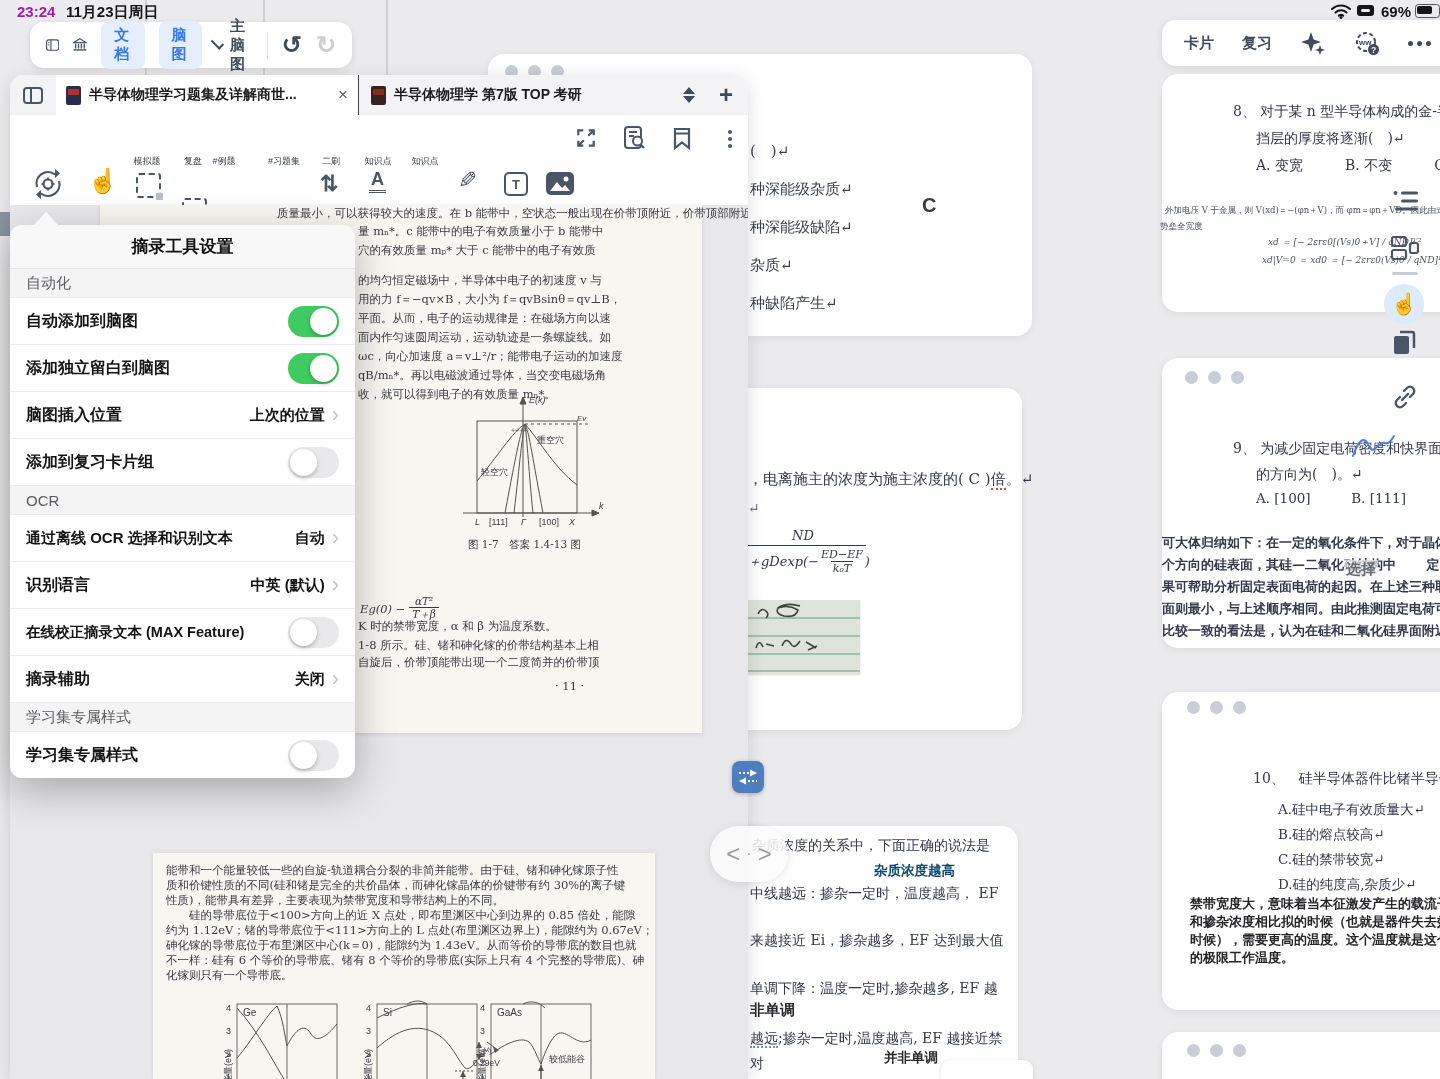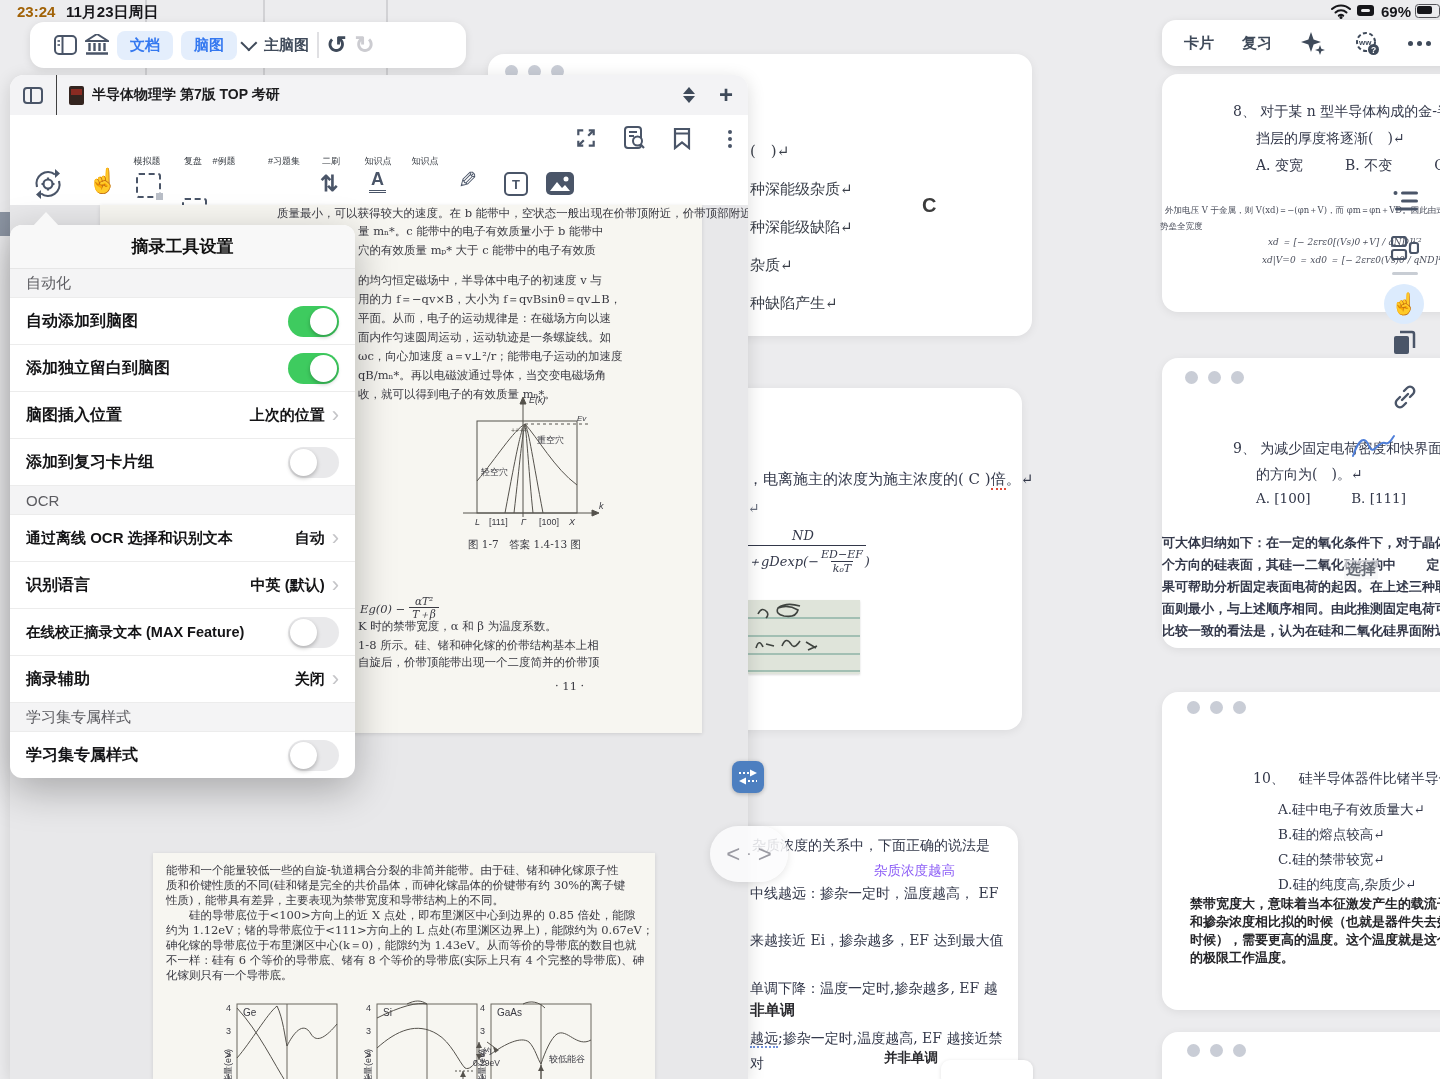--- a/index.html
+++ b/index.html
@@ -48,21 +48,21 @@
 </style>
 </head>
 <body>
 
 <div id="app">
 
   <div class="vline" style="left:145px;top:0;height:75px"></div>
   <div class="vline" style="left:263px;top:0;height:75px"></div>
   <div class="vline" style="left:386px;top:0;height:75px"></div>
 
-  <div class="abs" style="left:17px;top:3px;font-size:15px;font-weight:bold;color:#a16207">23:24</div>
+  <div class="abs" style="left:17px;top:3px;font-size:15px;font-weight:bold;color:#a21caf">23:24</div>
   <div class="abs" style="left:66px;top:3px;font-size:15px;font-weight:bold;color:#16161a">11月23日周日</div>
   <svg class="abs" style="left:1330px;top:3px" width="22" height="16" viewBox="0 0 22 16">
     <path d="M2 6 a13 13 0 0 1 18 0 M5.5 9.5 a8 8 0 0 1 11 0 M8.8 12.6 a4 4 0 0 1 4.4 0" stroke="#16161a" stroke-width="2" fill="none" stroke-linecap="round"></path>
     <circle cx="11" cy="14.5" r="1.5" fill="#16161a"></circle>
   </svg>
   <div class="abs" style="left:1357px;top:5px;width:17px;height:11px;background:#16161a;border-radius:3px">
     <div style="width:9px;height:3px;background:#ececee;border-radius:2px;margin:4px auto 0"></div>
   </div>
   <div class="abs" style="left:1381px;top:3px;font-size:15px;font-weight:bold;color:#16161a">69%</div>
   <div class="abs" style="left:1415px;top:4px;width:23px;height:12px;border:1.5px solid #55555a;border-radius:3.5px">
@@ -103,21 +103,21 @@
   <div class="abs" style="left:748px;top:600px;width:112px;height:74px;background:#dfe4da;box-shadow:0 1px 2px rgba(0,0,0,.15)">
     <svg width="112" height="74" viewBox="0 0 112 74">
       <path d="M0 18 H112 M0 36 H112 M0 54 H112 M0 71 H112" stroke="#8fb3a6" stroke-width="1.5"></path>
       <path d="M10 14 q4 -8 9 -2 q2 3 -1 6 M30 8 q10 -4 20 2 q-2 8 -14 6 q-9 -2 -6 -8 q8 -6 22 -2" stroke="#3f4440" stroke-width="1.6" fill="none"></path>
       <path d="M8 48 q3 -10 7 -1 M18 44 l8 2 M34 46 q4 -10 9 -2 q3 6 9 -3 M58 42 l10 6 M60 50 l9 -4" stroke="#3f4440" stroke-width="1.6" fill="none"></path>
     </svg>
   </div>
 
   <div class="card" style="left:500px;top:826px;width:518px;height:300px"></div>
   <div class="abs serif" style="left:752px;top:837px;font-size:14px;color:#33384a">杂质浓度的关系中，下面正确的说法是</div>
-  <div class="abs" style="left:874px;top:862px;font-size:13.5px;font-weight:normal;color:#8b5cf6">杂质浓度越高</div>
+  <div class="abs" style="left:874px;top:862px;font-size:13.5px;font-weight:bold;color:#0c4a6e">杂质浓度越高</div>
   <div class="abs serif" style="left:750px;top:885px;font-size:14px;color:#33384a">中线越远：掺杂一定时，温度越高， EF</div>
   <div class="abs serif" style="left:750px;top:932px;font-size:14px;color:#33384a">来越接近 Ei，掺杂越多，EF 达到最大值</div>
   <div class="abs serif" style="left:750px;top:980px;font-size:14px;color:#33384a">单调下降：温度一定时,掺杂越多, EF 越</div>
   <div class="abs" style="left:750px;top:1001px;font-size:15px;font-weight:bold;color:#2a2a2e">非单调</div>
   <div class="abs serif" style="left:750px;top:1030px;font-size:14px;color:#33384a">
     <span class="bluedot">越远</span><span>;掺杂一定时,温度越高, EF 越接近禁</span>
   </div>
   <div class="abs serif" style="left:750px;top:1055px;font-size:14px;color:#33384a">对</div>
   <div class="abs" style="left:884px;top:1049px;font-size:13.5px;font-weight:bold;color:#2a2a2e">并非单调</div>
   <div class="abs" style="left:941px;top:1060px;width:92px;height:26px;background:#fff;border-radius:9px;box-shadow:0 1px 4px rgba(0,0,0,.12)"></div>
@@ -203,20 +203,27 @@
   <div class="abs" style="left:0;top:212px;width:30px;height:24px;background:#8d96a4;border-radius:0 6px 0 0"></div>
 
   <div class="abs" style="left:10px;top:75px;width:738px;height:1004px;background:#fff;border-radius:14px 14px 0 0;box-shadow:0 4px 18px rgba(0,0,0,.14);z-index:5;overflow:hidden">
 
     <div class="abs" style="left:0;top:0;width:738px;height:40px;background:#f3f3f5;display:flex;align-items:center">
       <div style="width:46px;display:flex;justify-content:center">
         <svg width="20" height="17" viewBox="0 0 20 17">
           <rect x="1" y="1" width="18" height="15" rx="3" fill="none" stroke="#4a5568" stroke-width="2"></rect>
           <line x1="8" y1="1" x2="8" y2="16" stroke="#4a5568" stroke-width="2"></line>
         </svg>
+      </div>
+      <div style="width:302px;height:40px;background:#fff;display:flex;align-items:center;padding:0 10px;box-sizing:border-box">
+        <div style="width:15px;height:19px;background:#252f4a;border-radius:2px;margin-right:8px;position:relative">
+          <div style="position:absolute;top:3px;left:2px;right:2px;height:6px;background:#b03030"></div>
+        </div>
+        <div style="flex:1;font-size:14px;font-weight:bold;color:#1c1c1e;white-space:nowrap;overflow:hidden">半导体物理学习题集及详解商世...</div>
+        <div style="font-size:17px;color:#5a5f6a;margin-left:6px">×</div>
       </div>
       <div style="width:300px;height:40px;display:flex;align-items:center;padding:0 12px;box-sizing:border-box;border-left:1px solid #404040">
         <div style="width:15px;height:19px;background:#33241f;border-radius:2px;margin-right:8px;position:relative">
           <div style="position:absolute;top:3px;left:2px;right:2px;height:6px;background:#8a2b22"></div>
         </div>
         <div style="font-size:14px;font-weight:bold;color:#1c1c1e;white-space:nowrap;overflow:hidden">半导体物理学 第7版 TOP 考研</div>
       </div>
       <div style="flex:1"></div>
       <div style="width:30px;display:flex;flex-direction:column;align-items:center;gap:2px">
         <div style="width:0;height:0;border-left:6px solid transparent;border-right:6px solid transparent;border-bottom:7px solid #3f4a5a"></div>
@@ -501,21 +508,21 @@
     </div>
     <div class="sec">学习集专属样式</div>
     <div class="row" style="border-bottom:none">
       <span class="lbl">学习集专属样式</span>
       <span class="tg off">
           <i></i>
         </span>
     </div>
   </div>
 
-  <div class="pill" style="left:30px;top:22px;width:436px;height:46px;z-index:40;padding:0 24px;box-sizing:border-box;gap:8px">
+  <div class="pill" style="left:30px;top:22px;width:322px;height:46px;z-index:40;padding:0 16px;box-sizing:border-box;gap:14px">
     <svg width="23" height="20" viewBox="0 0 23 20">
       <rect x="1" y="1" width="21" height="18" rx="4" fill="none" stroke="#4a5568" stroke-width="2"></rect>
       <line x1="8.5" y1="1" x2="8.5" y2="19" stroke="#4a5568" stroke-width="2"></line>
       <line x1="3.5" y1="6" x2="6" y2="6" stroke="#4a5568" stroke-width="1.6"></line>
       <line x1="3.5" y1="10" x2="6" y2="10" stroke="#4a5568" stroke-width="1.6"></line>
     </svg>
     <svg width="24" height="22" viewBox="0 0 24 22">
       <polygon points="12,0 23,7 1,7" fill="none" stroke="#4a5568" stroke-width="2"></polygon>
       <g stroke="#4a5568" stroke-width="2.4">
           <line x1="4.5" y1="9" x2="4.5" y2="17"></line>

